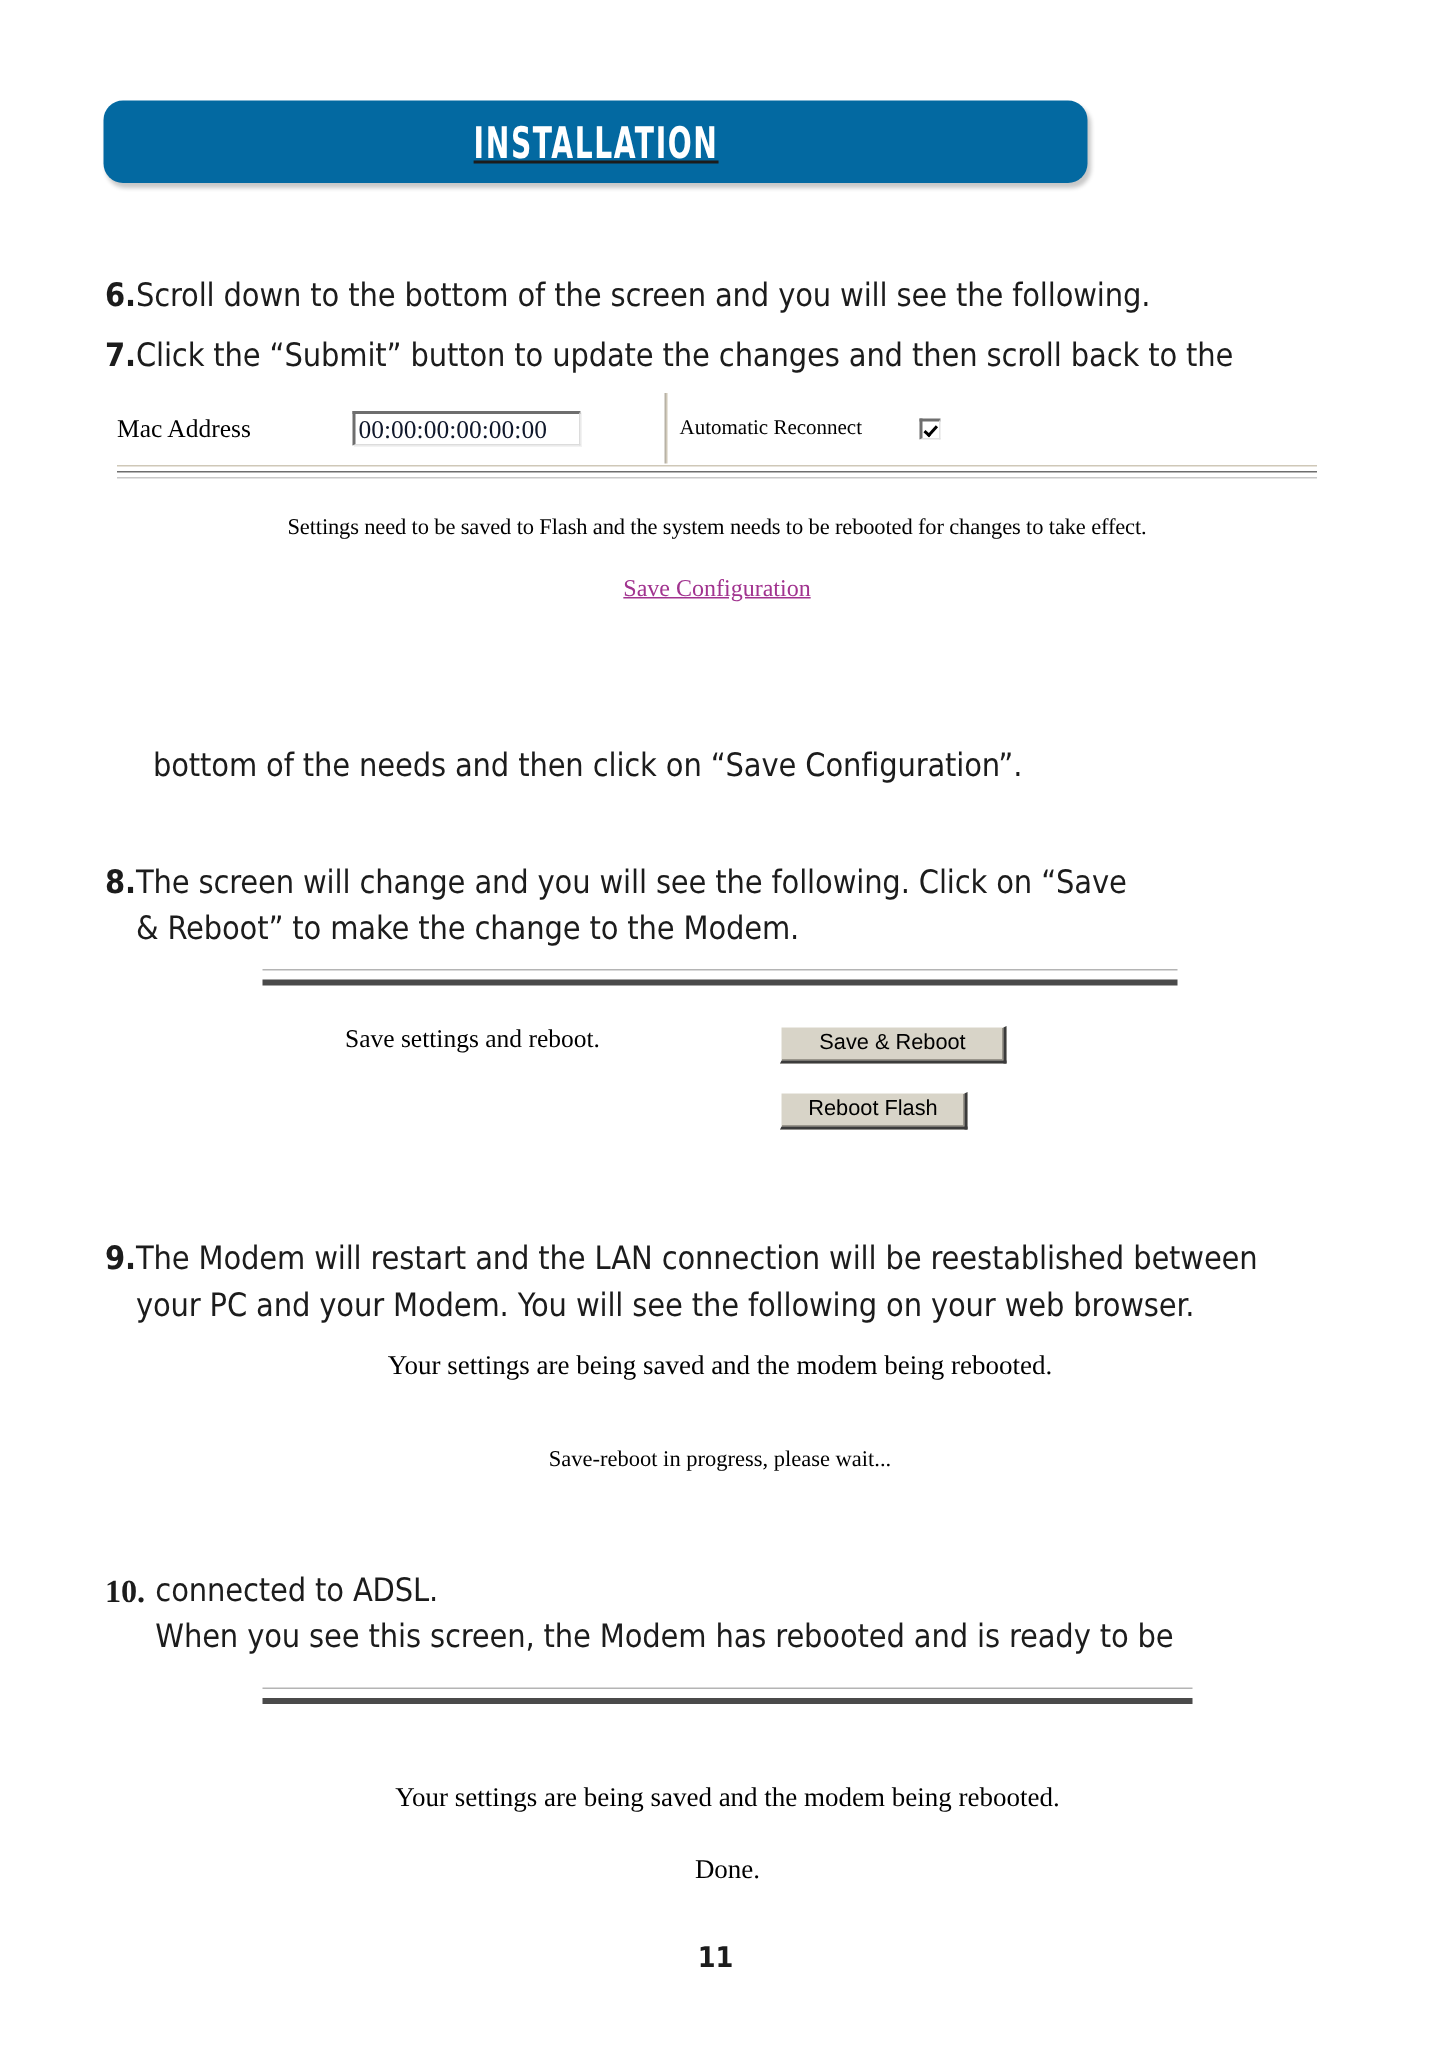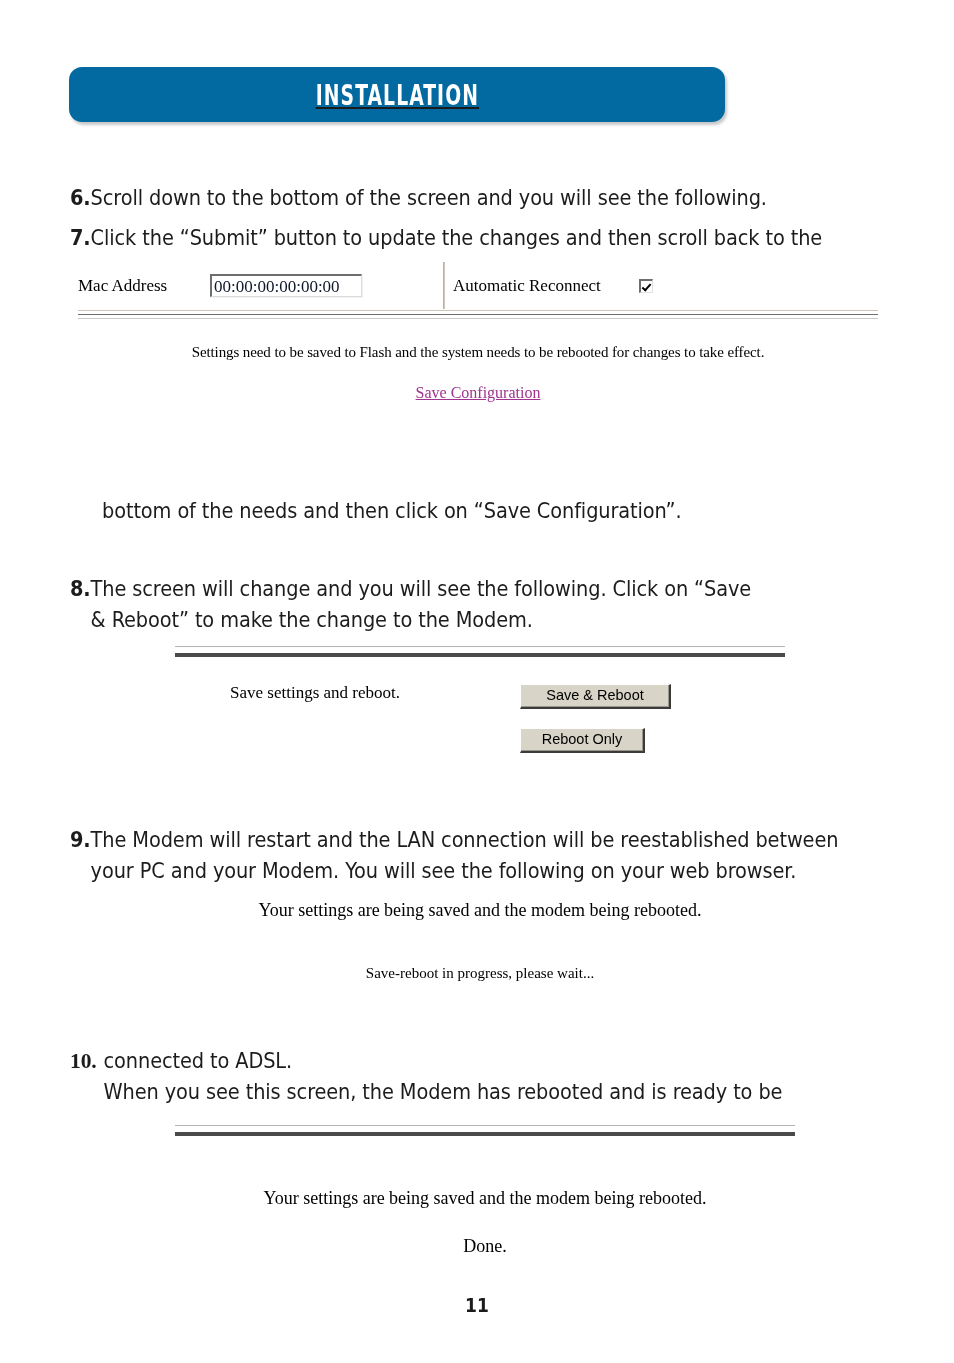--- a/index.html
+++ b/index.html
@@ -144,20 +144,21 @@
     border-bottom: 1px solid #cfc8b8;
   }
   .mac-cell-left {
     position: absolute;
     left: 0;
     top: 0;
     width: 365px;
     height: 47px;
     display: flex;
     align-items: center;
+    gap: 25px;
   }
   .mac-vsep {
     position: absolute;
     left: 365px;
     top: 0;
     width: 0;
     height: 47px;
     border-left: 1px solid #b7b2a6;
     border-right: 1px solid #cfc8b8;
   }
@@ -175,21 +176,21 @@
     margin-left: 0px;
     width: 132px;
   }
   #mac-input {
     width: 152px;
     height: 23px;
     font-size: 17px;
     line-height: 20px;
   }
   .lbl-auto {
-    font-size: 17px;
+    font-size: 14px;
     margin-right: 38px;
   }
   .mac-rule {
     margin-top: 3px;
     height: 3px;
     border-top: 1px solid #6e6e6e;
     border-bottom: 1px solid #c8c8c8;
     background: #ffffff;
   }
 
@@ -352,21 +353,21 @@
 </div>
 
 <div class="shot" id="shot-reboot">
   <div class="dbl-rule"></div>
 
   <div class="reboot-row" id="row-save-reboot">
     <span class="reboot-label">Save settings and reboot.</span>
   </div>
   <span class="win-btn" id="btn-save-reboot">Save &amp; Reboot</span>
 
-  <span class="win-btn" id="btn-reboot-only">Reboot Only</span>
+  <span class="win-btn" id="btn-reboot-only">Reboot Flash</span>
 </div>
 
 <div class="step steps-font" style="left:70px; top:825px; width:830px;">
   <span class="step-num">9.</span>
   <span class="step-body">
     <span class="step-line">The Modem will restart and the LAN connection will be reestablished between</span>
     <span class="step-line">your PC and your Modem. You will see the following on your web browser.</span>
   </span>
 </div>
 

